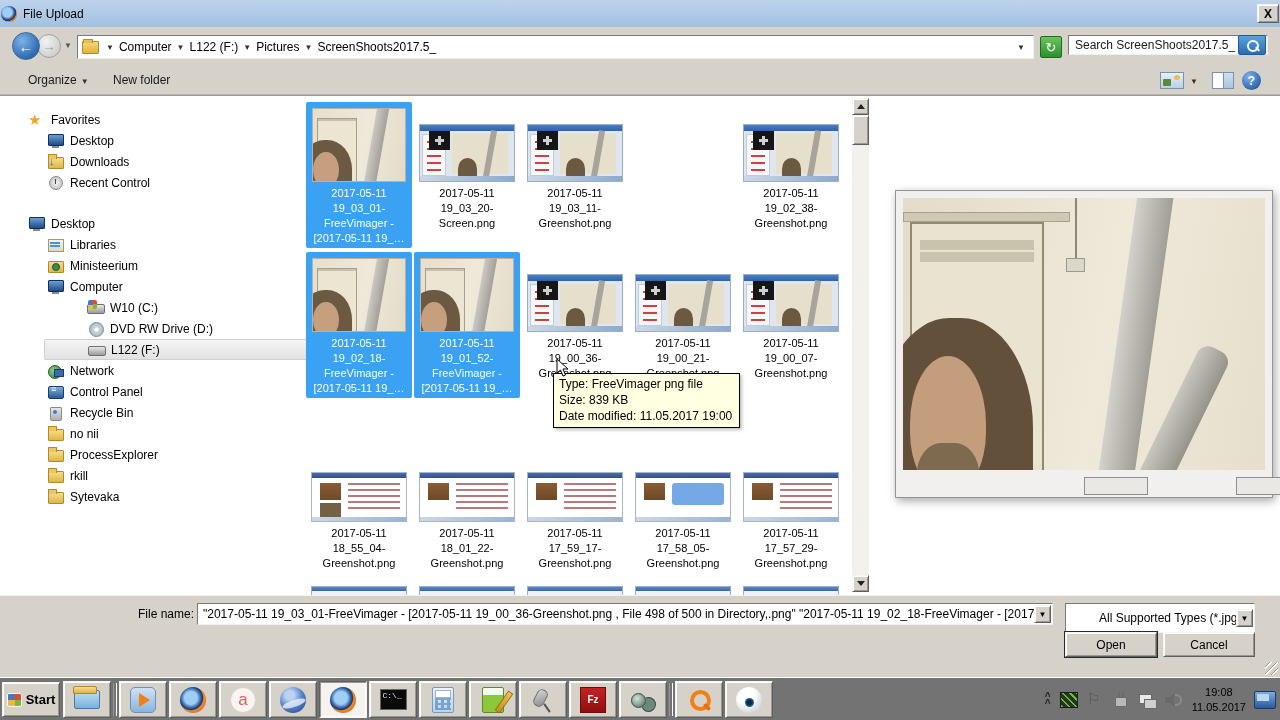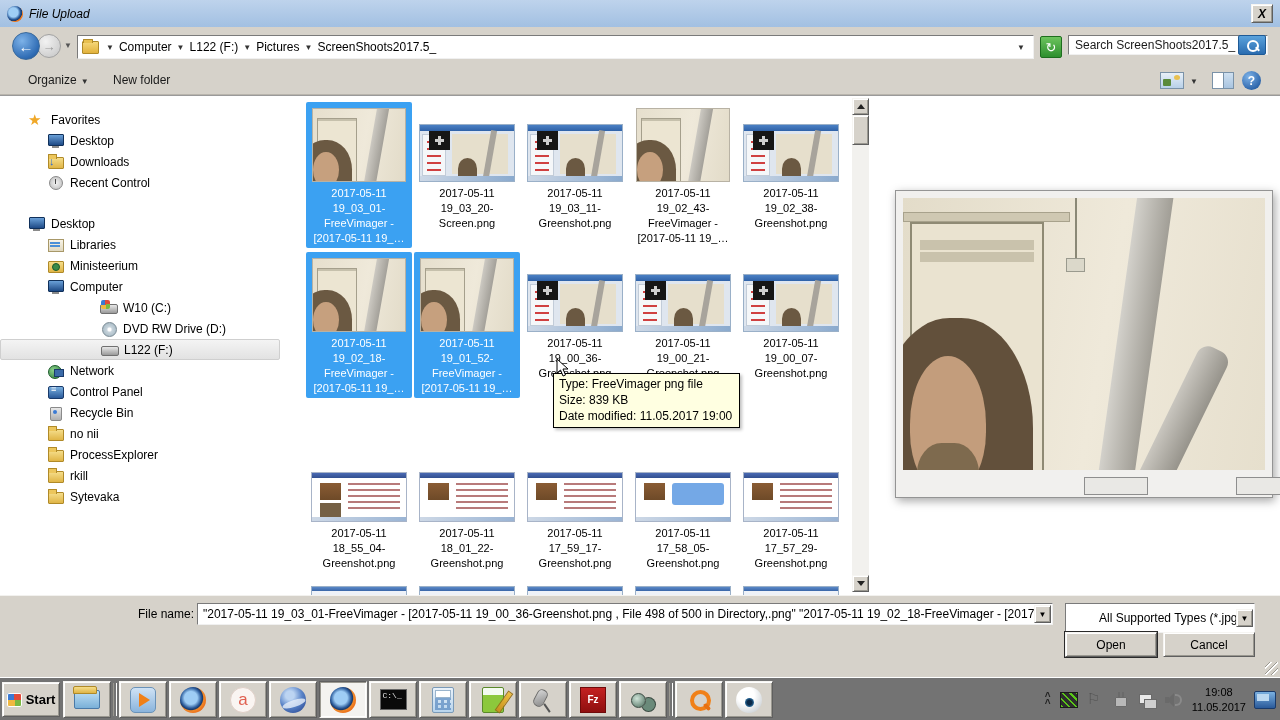--- a/index.html
+++ b/index.html
@@ -7,21 +7,21 @@
   body { font-family:"Liberation Sans", sans-serif; font-size:12px; background:#fff; position:relative; color:#000; }
 
   
   .raised { background:#d6d2ca; border:1px solid; border-color:#f6f5f2 #5f5f5f #5f5f5f #f6f5f2; box-shadow: inset 1px 1px 0 #fff, inset -1px -1px 0 #9a9890; }
   .sunken-white { background:#fff; border:1px solid; border-color:#7a7a7a #f0f0f0 #f0f0f0 #7a7a7a; }
 
   
   .dialog { position:absolute; left:0; top:0; width:1280px; height:677px; background:#d6d2ca; }
 
   .titlebar { position:absolute; left:0; top:0; width:100%; height:27px;
-    background:linear-gradient(#bed3ec,#a2c0e2); display:flex; align-items:center; padding:0 7px;font-style:italic; }
+    background:linear-gradient(#bed3ec,#a2c0e2); display:flex; align-items:center; padding:0 1px; }
   .ff-badge { width:16px; height:16px; border-radius:50%;
     background: radial-gradient(circle at 40% 40%, #9ecdf5 0 34%, #2a5a9a 52%, #1a3a6a 62%, #f07818 66%, #e85a10 100%); }
   .title-text { margin-left:6px; font-size:12px; }
   .close-btn { margin-left:auto; width:22px; height:19px; display:flex; align-items:center; justify-content:center;
     font-weight:bold; font-size:12px; cursor:default; }
 
   
   .addrbar { position:absolute; left:0; top:27px; width:100%; height:39px; background:#d6d2ca; }
   .nav-back { position:absolute; left:12px; top:5px; width:28px; height:28px; border-radius:50%;
     background: radial-gradient(circle at 35% 30%, #7db2e8, #2f6cb4 70%, #1d4a86); border:1px solid #3a6a9c;
@@ -59,21 +59,21 @@
   .help-icon { position:absolute; left:1242px; top:5px; width:19px; height:19px; border-radius:50%;
     background:radial-gradient(circle at 35% 30%, #7db2e8, #2a62a8 75%); color:#fff; font-weight:bold; font-size:12px;
     display:flex; align-items:center; justify-content:center; }
 
   
   .main { position:absolute; left:0; top:95px; width:1280px; height:500px; background:#fff; border-top:1px solid #9a9a9a; }
 
   
   .sidebar { position:absolute; left:0; top:0; width:296px; height:100%; padding-top:13px; }
   .side-item { height:21px; display:flex; align-items:center; font-size:12px; white-space:nowrap; }
-  .lv0 { padding-left:28px; } .lv1 { padding-left:47px; } .lv2 { padding-left:100px; }
+  .lv0 { padding-left:28px; } .lv1 { padding-left:47px; } .lv2 { padding-left:43px;margin-left:44px; }
   .side-gap { height:20px; }
   .side-item.selected { background:linear-gradient(#f4f4f4,#e2e2e2); border:1px solid #cfcfcf; border-radius:2px; width:280px; }
   .sico { width:17px; height:15px; margin-right:6px; position:relative; flex:none; }
   .ic-star { color:#f0a828; font-size:15px; line-height:15px; }
   .ic-monitor::before { content:""; position:absolute; left:1px; top:1px; width:14px; height:10px; background:linear-gradient(#6aa0d8,#1e4a86); border:1px solid #10305a; border-radius:1px;}
   .ic-monitor::after { content:""; position:absolute; left:5px; bottom:0; width:7px; height:2px; background:#8a8a8a; }
   .ic-folder::before { content:""; position:absolute; left:1px; top:3px; width:14px; height:10px; background:linear-gradient(#f5dd8a,#e0b546); border:1px solid #b08a28; border-radius:1px;}
   .ic-folder::after { content:""; position:absolute; left:1px; top:0; width:7px; height:4px; background:#ecc65c; border:1px solid #b08a28; border-bottom:none; border-radius:1px 1px 0 0;}
   .ic-down::after { content:"↓"; position:absolute; right:-2px; bottom:-3px; color:#2a6cd4; font-size:11px; font-weight:bold; }
   .ic-user::after { content:""; position:absolute; left:5px; top:5px; width:6px; height:6px; background:#3a8a4a; border-radius:50%; border:1px solid #1a5a2a;}
@@ -377,31 +377,20 @@
             <div class="t-app">
               <div class="bar"></div>
               <div class="panel"></div>
               <div class="pic"></div>
               <div class="blackbox"></div>
               <div class="strip"></div>
             </div>
           </div>
         <div class="cap">2017-05-11 19_03_11-Greenshot.png</div>
       </div>
-      <div class="cell r1 c4">
-        <div class="thumbbox">
-            <div class="t-webcam">
-              <div class="door"></div>
-              <div class="branch"></div>
-              <div class="hair"></div>
-              <div class="face"></div>
-            </div>
-          </div>
-        <div class="cap">2017-05-11 19_02_43-FreeVimager - [2017-05-11 19_…</div>
-      </div>
       <div class="cell r1 c5">
         <div class="thumbbox">
             <div class="t-app">
               <div class="bar"></div>
               <div class="panel"></div>
               <div class="pic"></div>
               <div class="blackbox"></div>
               <div class="strip"></div>
             </div>
           </div>

